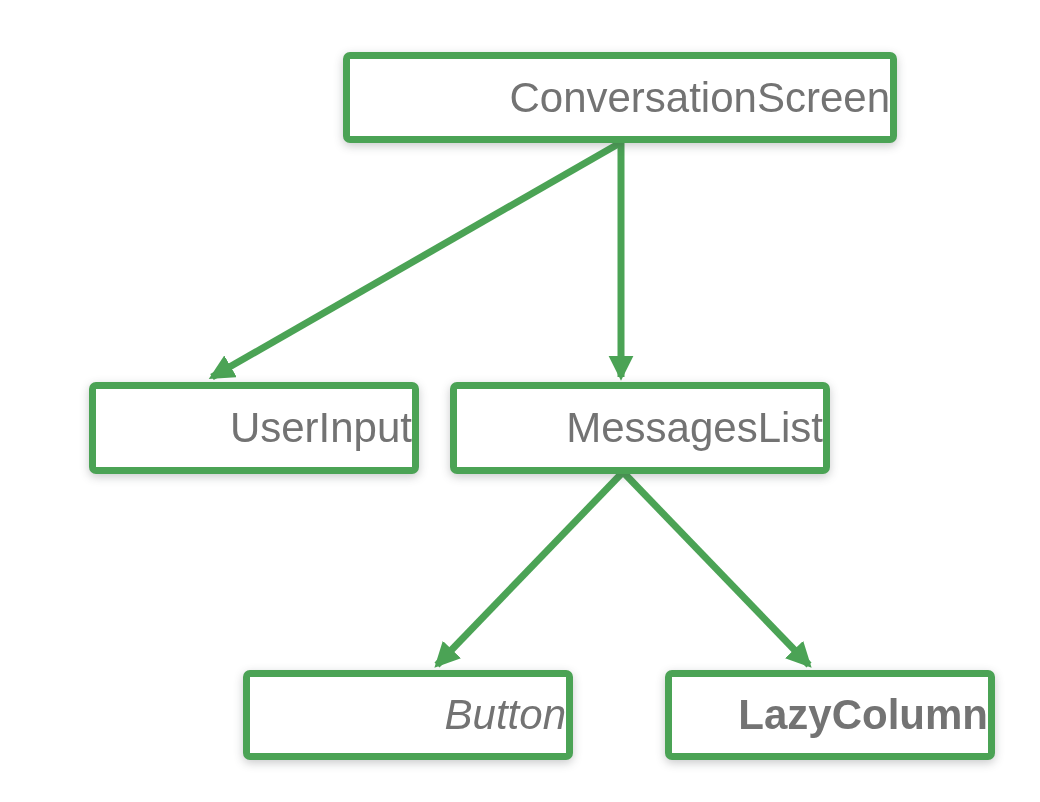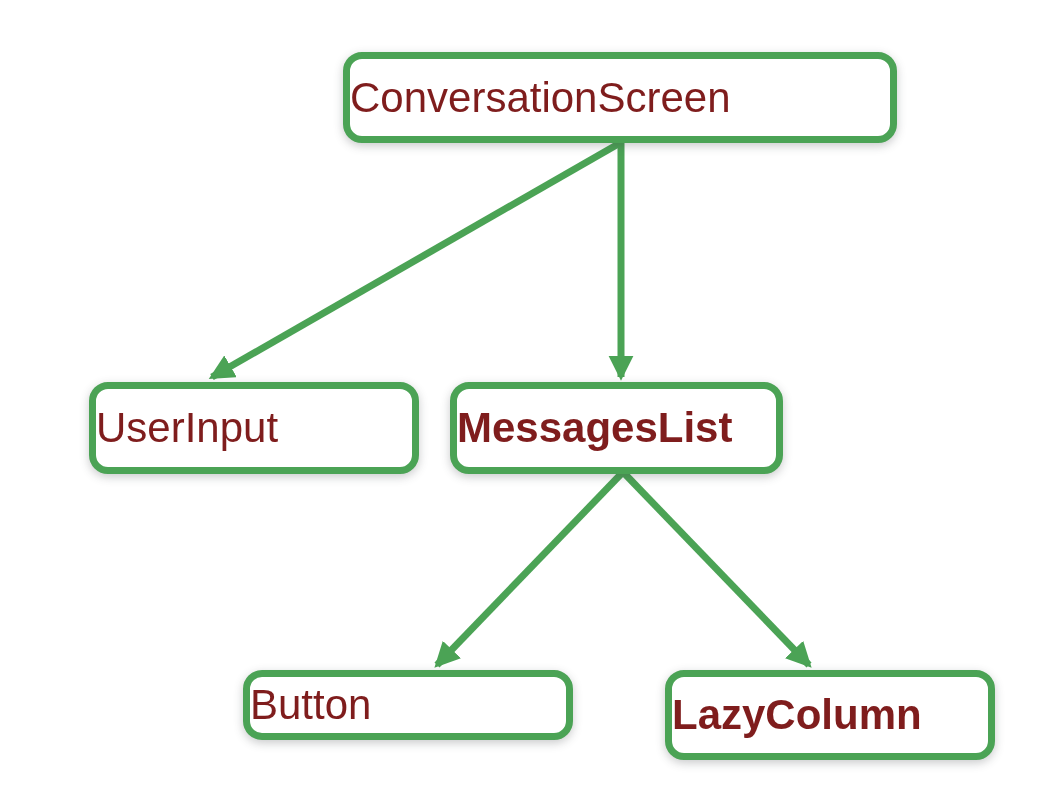--- a/index.html
+++ b/index.html
@@ -21,34 +21,34 @@
     top: 0;
     width: 1040px;
     height: 802px;
     pointer-events: none;
   }
   .node {
     position: absolute;
     box-sizing: border-box;
     background: #ffffff;
     border: 7px solid #4BA355;
-    border-radius: 19px;
+    border-radius: 7px;
     box-shadow: 0 3px 10px rgba(60, 64, 67, 0.28);
     display: flex;
     align-items: center;
-    justify-content: flex-start;
-    color: #7f1d1d;
+    justify-content: flex-end;
+    color: #737373;
     font-size: 42px;
     line-height: 1;
     white-space: nowrap;
   }
   .node-conversation-screen { left: 343px; top: 52px;  width: 554px; height: 91px; }
   .node-user-input          { left: 53px;  top: 382px; width: 330px; height: 92px; margin-left: 36px; }
-  .node-messages-list       { left: 450px; top: 382px; width: 333px; height: 92px; font-weight: bold; }
-  .node-button              { left: 243px; top: 670px; width: 330px; height: 70px; }
+  .node-messages-list       { left: 450px; top: 382px; width: 380px; height: 92px; }
+  .node-button              { left: 243px; top: 670px; width: 330px; height: 90px; font-style: italic; }
   .node-lazy-column         { left: 665px; top: 670px; width: 330px; height: 90px; font-weight: bold; }
 </style>
 </head>
 <body>
 
 <div class="canvas">
 
   <svg class="edges-layer" width="1040" height="802" viewBox="0 0 1040 802" xmlns="http://www.w3.org/2000/svg">
     <defs>
       <marker id="arrowhead" viewBox="0 0 10 10" refX="8.5" refY="5" markerWidth="3.6" markerHeight="3.6" orient="auto-start-reverse">

